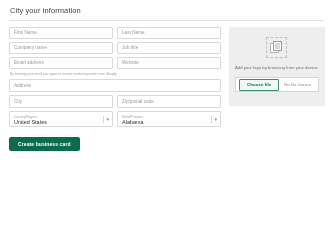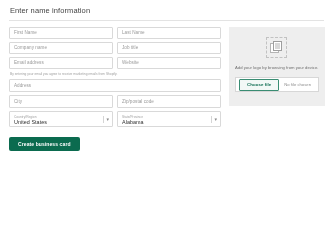--- a/index.html
+++ b/index.html
@@ -213,21 +213,21 @@
     color: #8d8d8d;
     letter-spacing: 0.02px;
     white-space: nowrap;
   }
 </style>
 </head>
 <body>
 
 <div class="page">
 
-  <div class="page-title">Enter name information</div>
+  <div class="page-title">City your information</div>
   <div class="title-divider"></div>
 
   <div class="content">
 
     <div class="form-col">
 
       <div class="row">
         <div class="field">
           <div class="input">First Name</div>
         </div>

